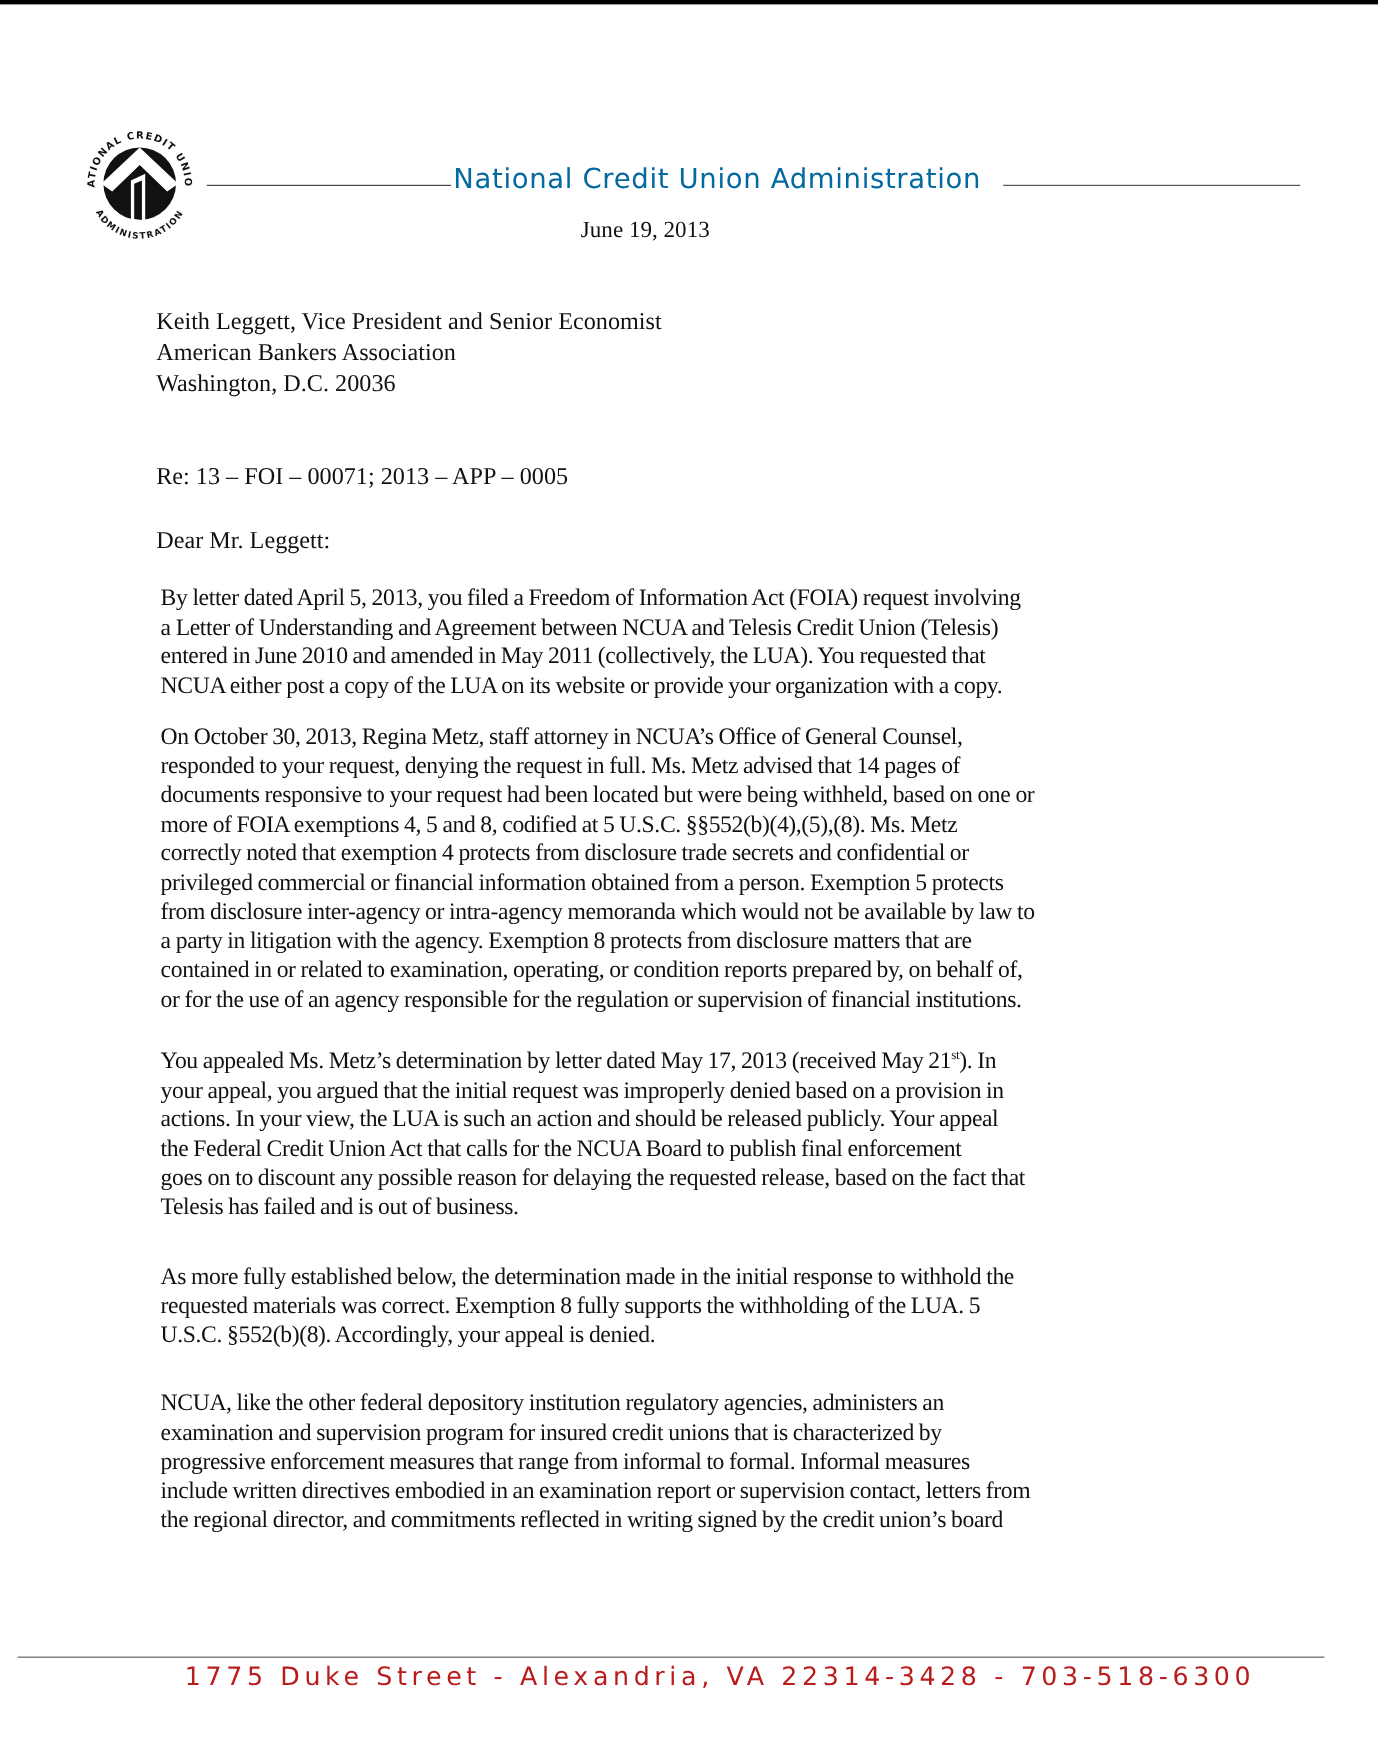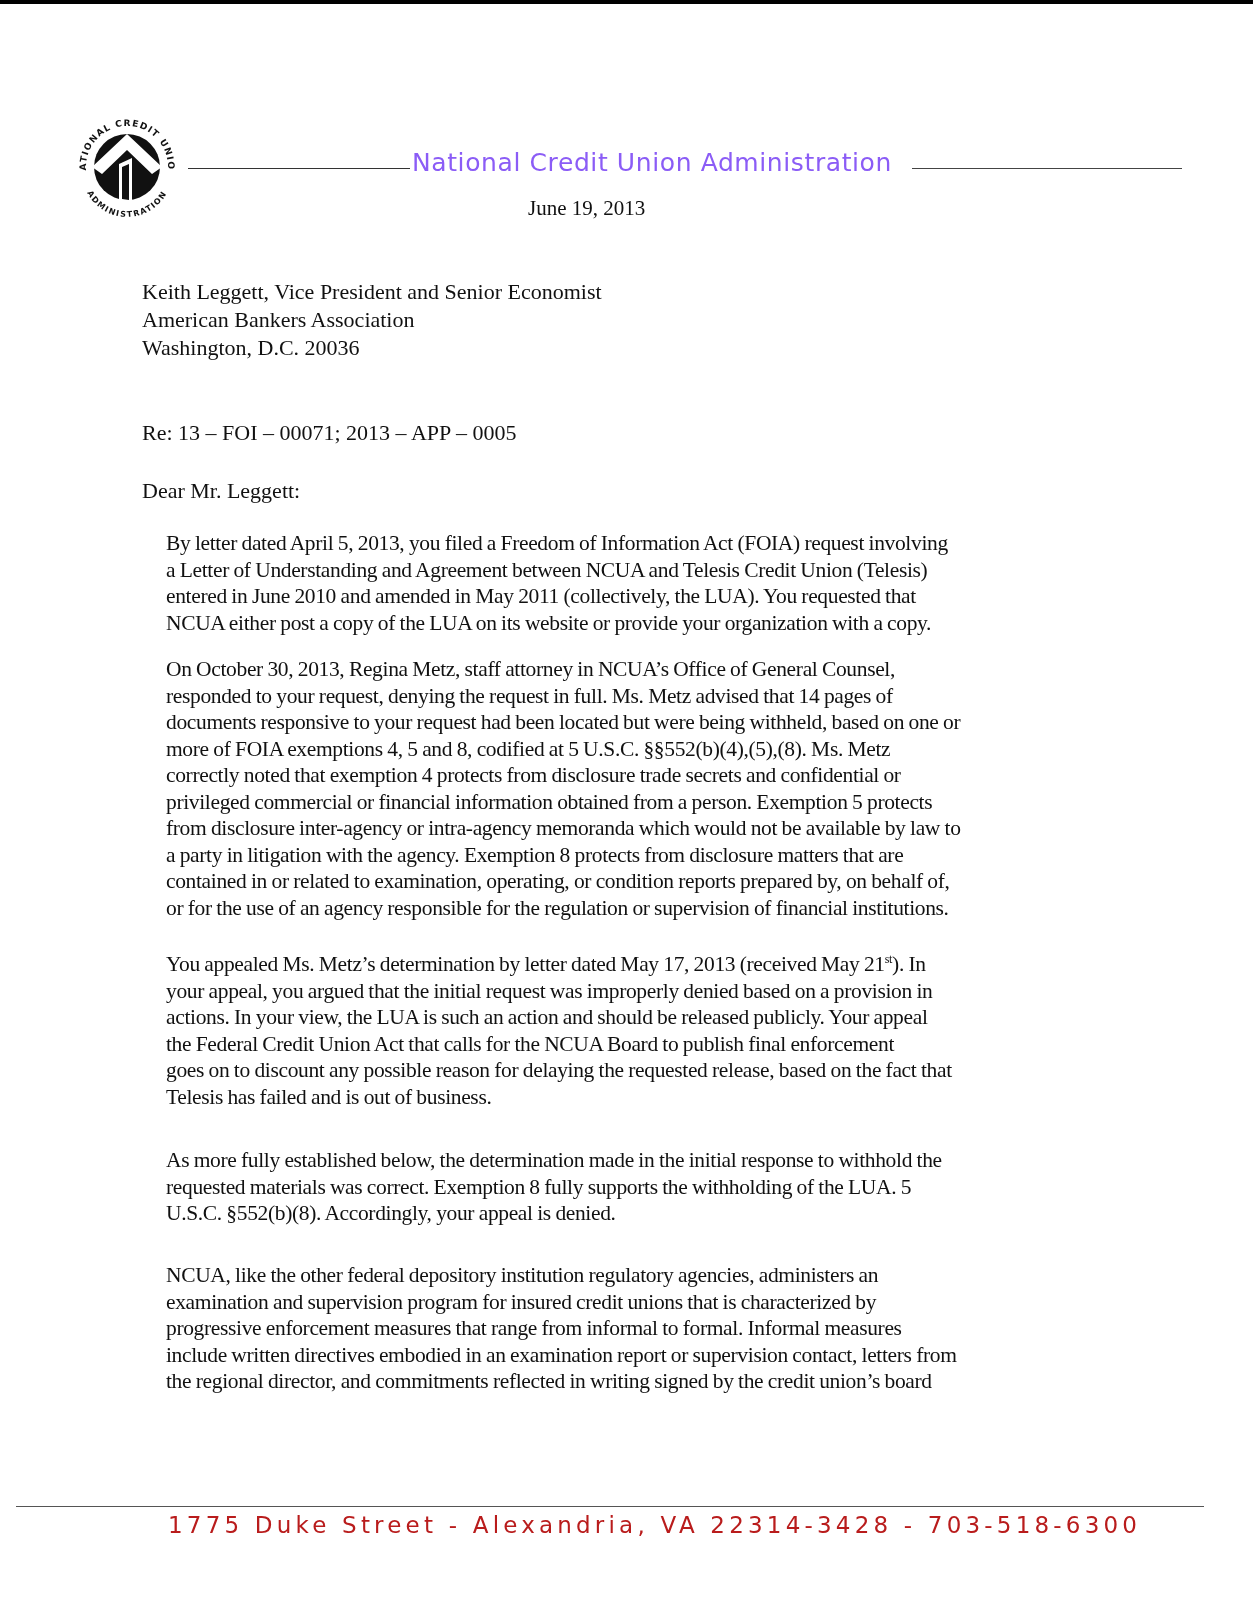--- a/index.html
+++ b/index.html
@@ -37,21 +37,21 @@
       left: 912px; top: 168px;
       width: 270px; height: 0;
       border-top: 1.5px solid #444;
     }
     .agency-name {
       position: absolute;
       left: 412px; top: 148px;
       font-family: "DejaVu Sans", "Liberation Sans", sans-serif;
       font-size: 25px;
       letter-spacing: 0.6px;
-      color: #8b5cf6;
+      color: #0369a1;
       white-space: nowrap;
     }
     .date {
       position: absolute;
       left: 528px; top: 196px;
       font-size: 21px;
       white-space: nowrap;
     }
     .addr-block {
       position: absolute;
@@ -76,21 +76,20 @@
       position: absolute;
       left: 146px;
       font-size: 21.5px;
       line-height: 26.5px;
       transform-origin: left top;
     }
     .para .line {
       white-space: nowrap;
       letter-spacing: -0.35px;
       word-spacing: -0.5px;
-      margin-left: 20px;
     }
     .p1 { top: 530px; }
     .p2 { top: 656px; }
     .p3 { top: 951px; }
     .p4 { top: 1147px; }
     .p5 { top: 1262px; }
     sup { font-size: 12px; line-height: 0; }
     .footer-rule {
       position: absolute;
       left: 16px; top: 1506px;

